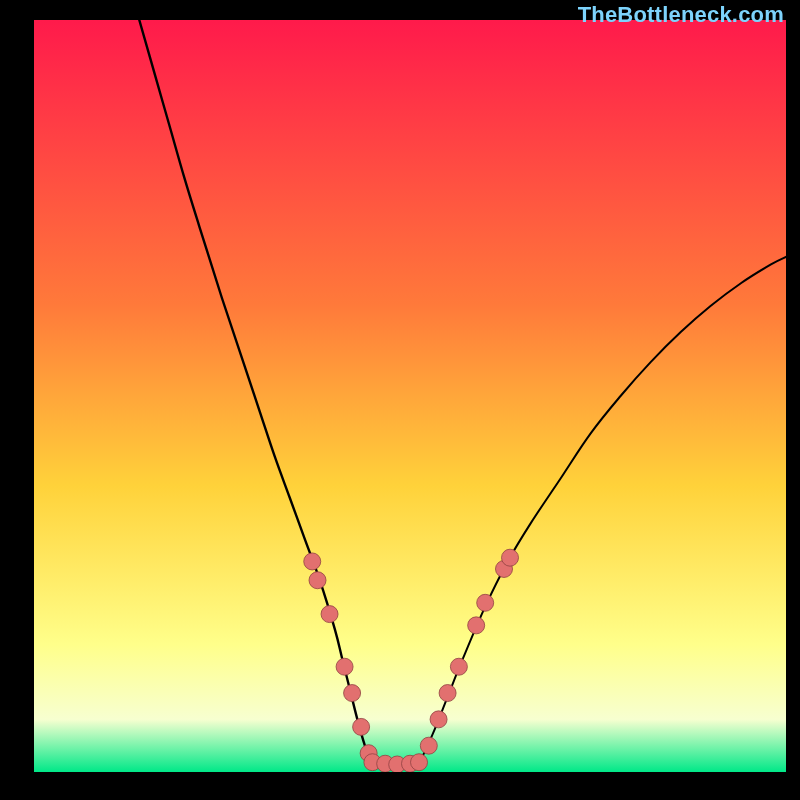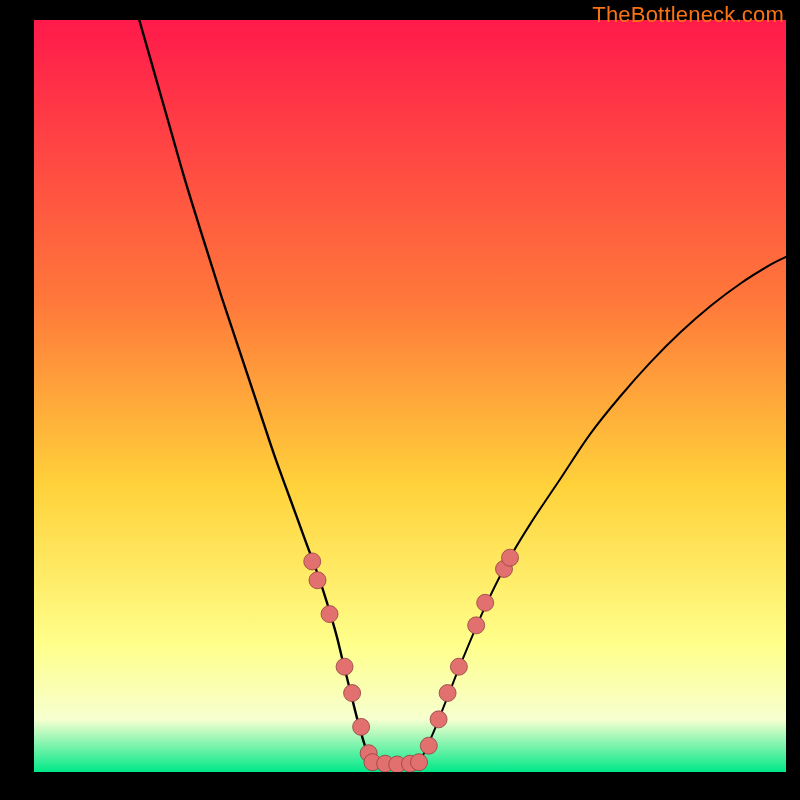--- a/index.html
+++ b/index.html
@@ -25,22 +25,22 @@
     top: 20px;
     width: 752px;
     height: 752px;
     overflow: hidden;
   }
   .watermark {
     position: absolute;
     top: 2px;
     right: 16px;
     font-size: 22px;
-    font-weight: 400;
-    color: #f97316;
+    font-weight: 700;
+    color: #7dd3fc;
     letter-spacing: 0.2px;
     z-index: 20;
   }
 </style>
 </head>
 <body>
 
 <div class="frame">
   <div class="watermark">TheBottleneck.com</div>
   <div class="plot">

